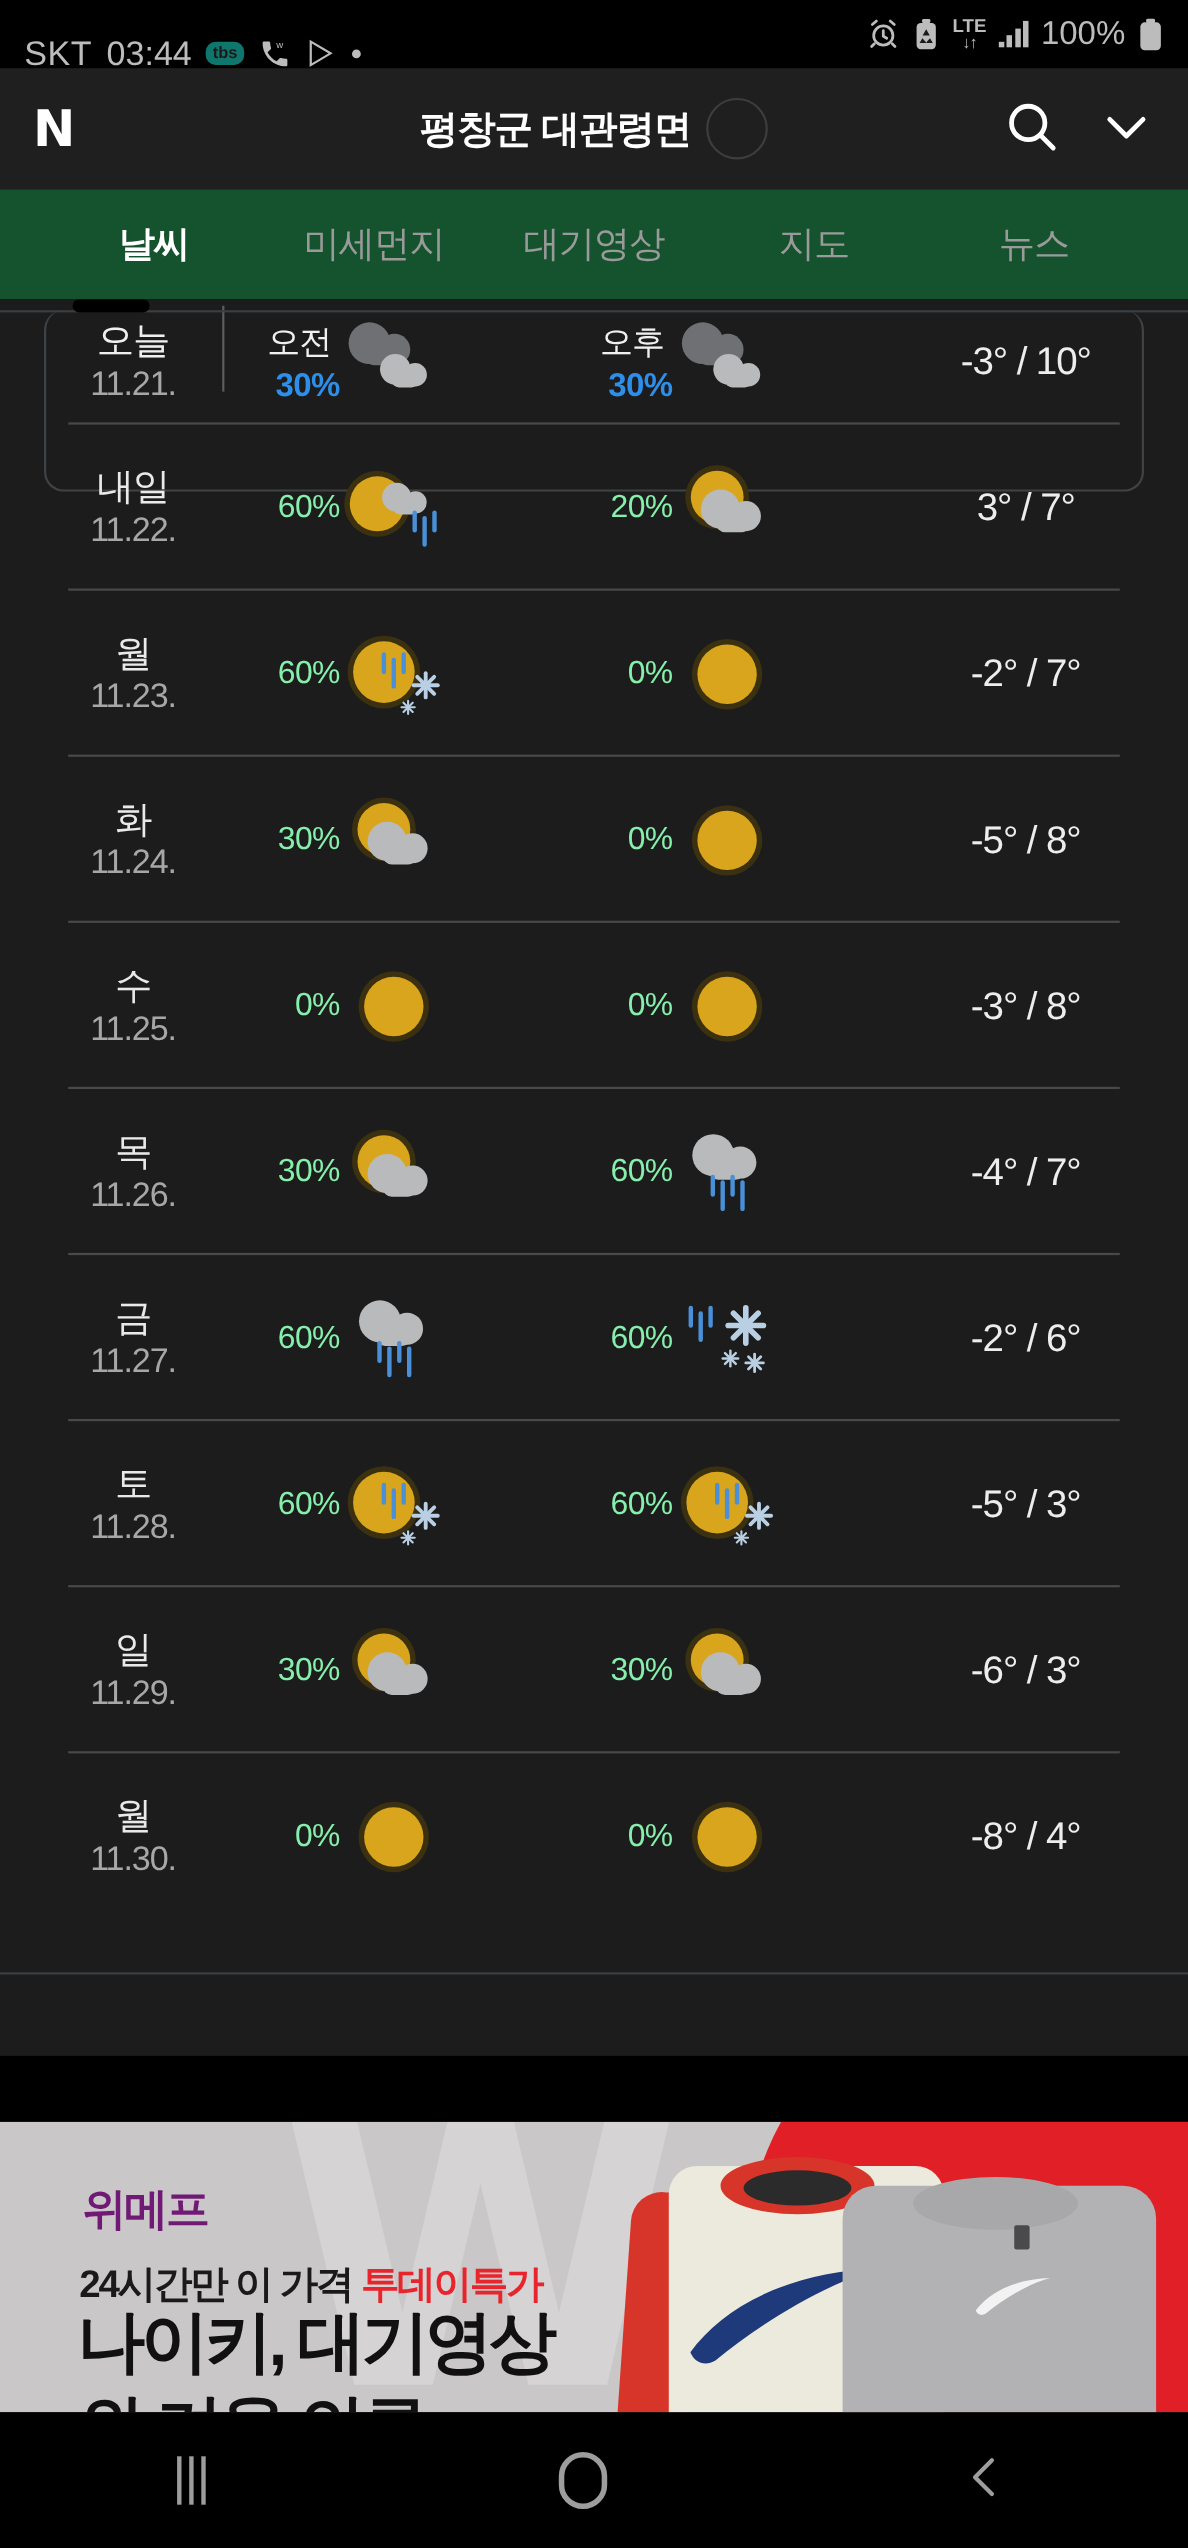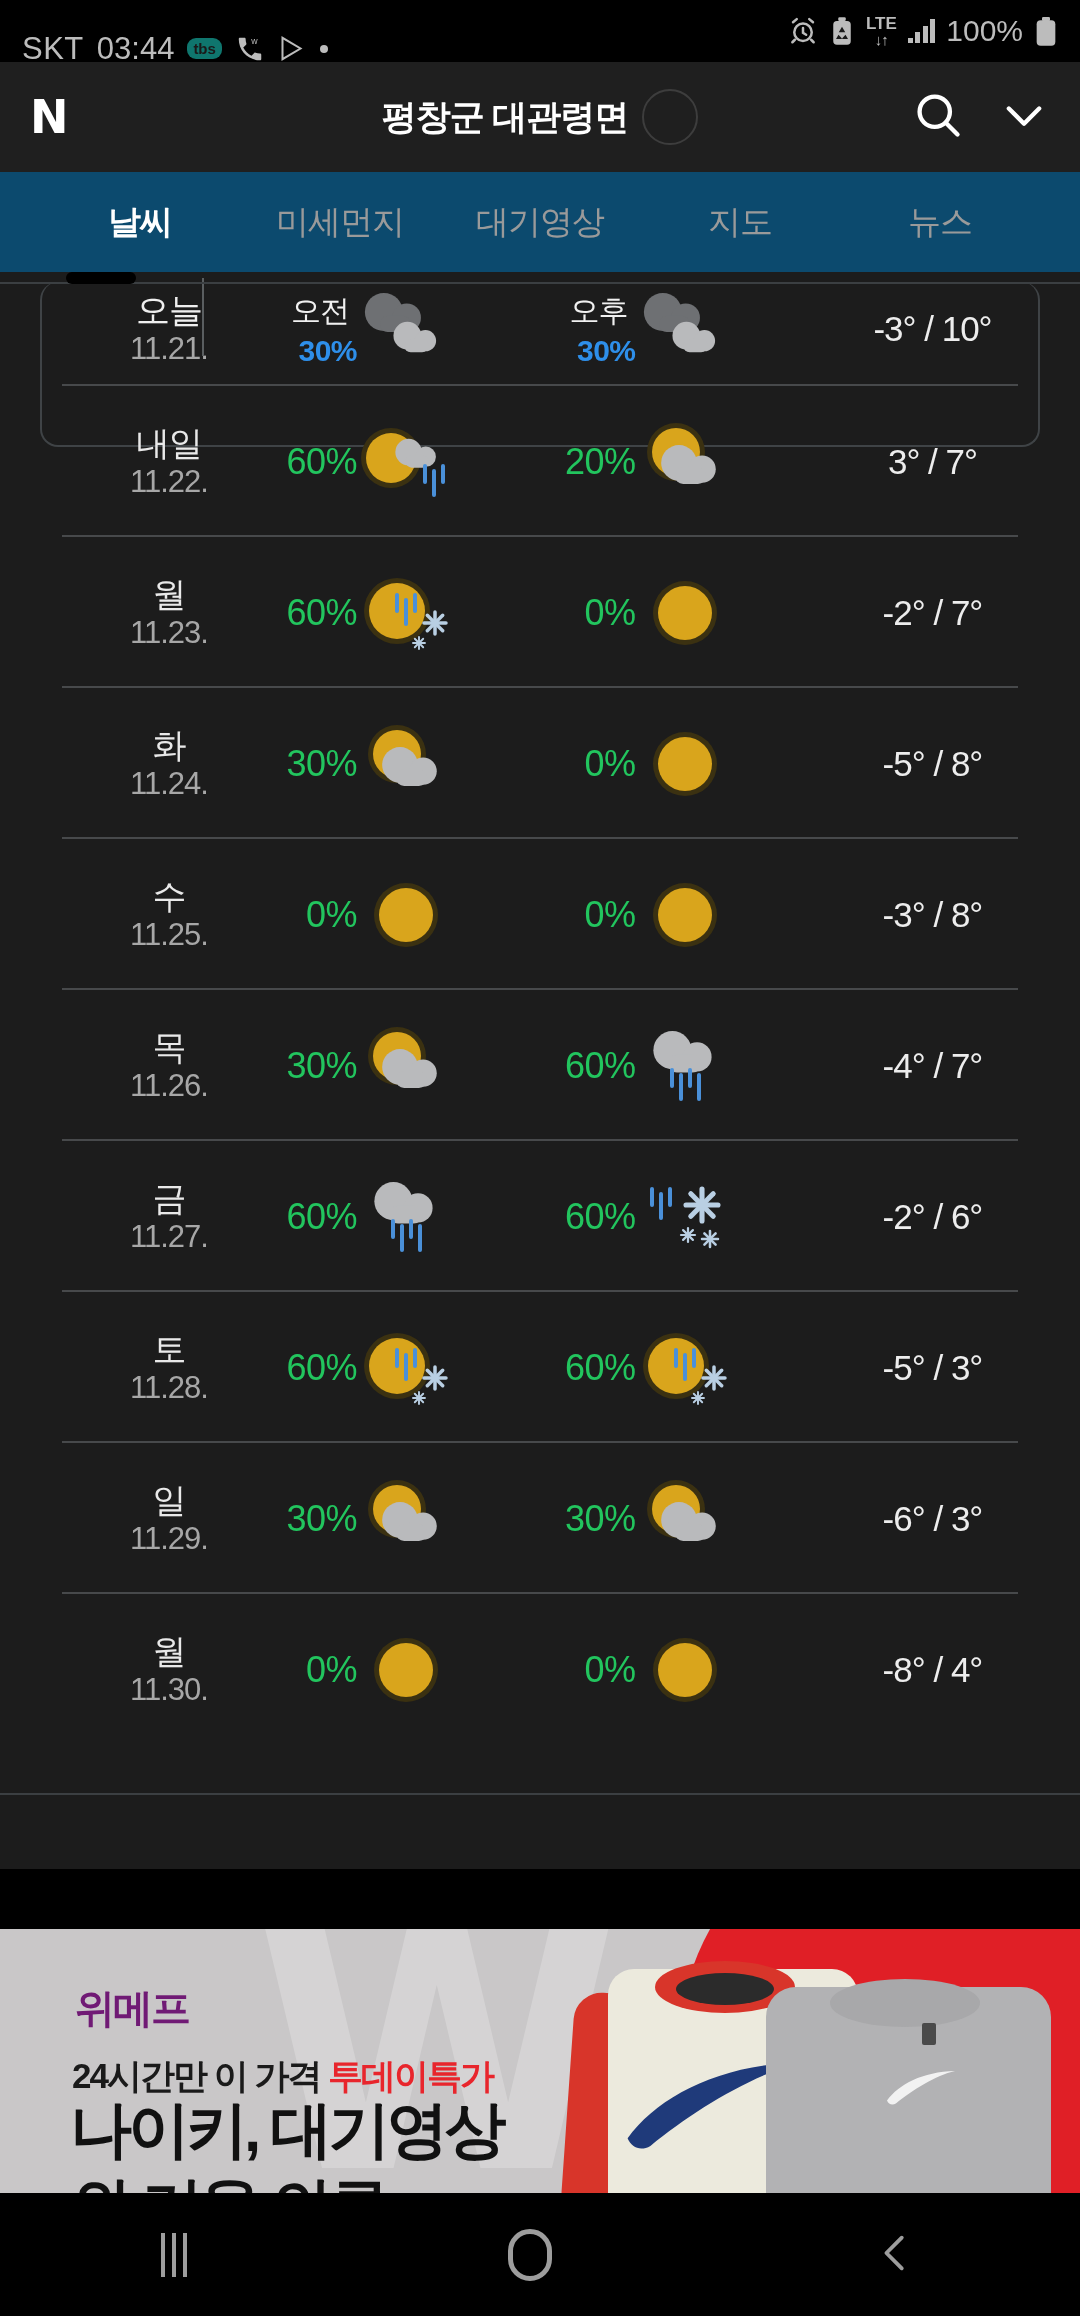--- a/index.html
+++ b/index.html
@@ -47,21 +47,21 @@
   }
   .loc-title { font-size:35px; font-weight:bold; color:#fff; letter-spacing:-1px; }
   .loc-spinner {
     width:56px; height:56px; border-radius:50%;
     border:2px solid #3d3d3d; flex:none;
   }
   .hdr-right { margin-left:auto; display:flex; align-items:center; gap:34px; z-index:2; }
 
   
   .tabs {
-    background:#0c4a6e; display:flex; align-items:center;
+    background:#14532d; display:flex; align-items:center;
     padding:0 40px; height:100px; gap:0;
   }
   .tab {
     flex:1; text-align:center; font-size:33px; color:#9a9a9a; letter-spacing:-1px;
   }
   .tab.active { color:#ffffff; font-weight:bold; }
 
   
   .content {
     background:#1c1c1c; position:relative;
@@ -88,35 +88,35 @@
     height:2px; background:#47494b;
   }
 
   
   .today-card {
     position:absolute; left:0; right:0; top:10px; height:165px;
     border:2px solid #3f4346; border-radius:18px; border-top:none;
     pointer-events:none; z-index:1;
   }
 
-  .d-name { width:162px; text-align:center; z-index:2; position:relative;margin-left:48px; }
+  .d-name { width:162px; text-align:center; z-index:2; position:relative; }
   .d-label { font-size:34px; color:#e9e9e9; letter-spacing:-1px; line-height:1.18; }
   .d-date { font-size:31px; color:#a7a7a7; letter-spacing:-1px; line-height:1.2; }
   .today .d-label { color:#efefef; }
 
   .vdivider {
     position:absolute; left:162px; top:6px; width:2px; height:78px;
     background:#5a5e60; z-index:2;
   }
 
   .slots { flex:1; display:flex; align-items:center; z-index:2; }
   .slot { display:flex; align-items:center; width:50%; justify-content:flex-start; }
   .slot-a { padding-left:33px; }
   .slot-b { padding-left:24px; }
-  .pop { font-size:36px; color:#22c55e; min-width:74px; text-align:right; letter-spacing:-.5px; }
+  .pop { font-size:29px; color:#86efac; min-width:74px; text-align:right; letter-spacing:-.5px; }
   .pop.hi { color:#2e8fea; font-weight:bold; font-size:30px; }
   .ampm-lbl {
     font-size:30px; color:#f0f0f0; min-width:74px; text-align:center;
     letter-spacing:-1px;
   }
   .slot-col { display:flex; flex-direction:column; align-items:center; min-width:74px; gap:2px; }
 
   .wicon { width:98px; height:84px; position:relative; flex:none; }
 
   .temps {

